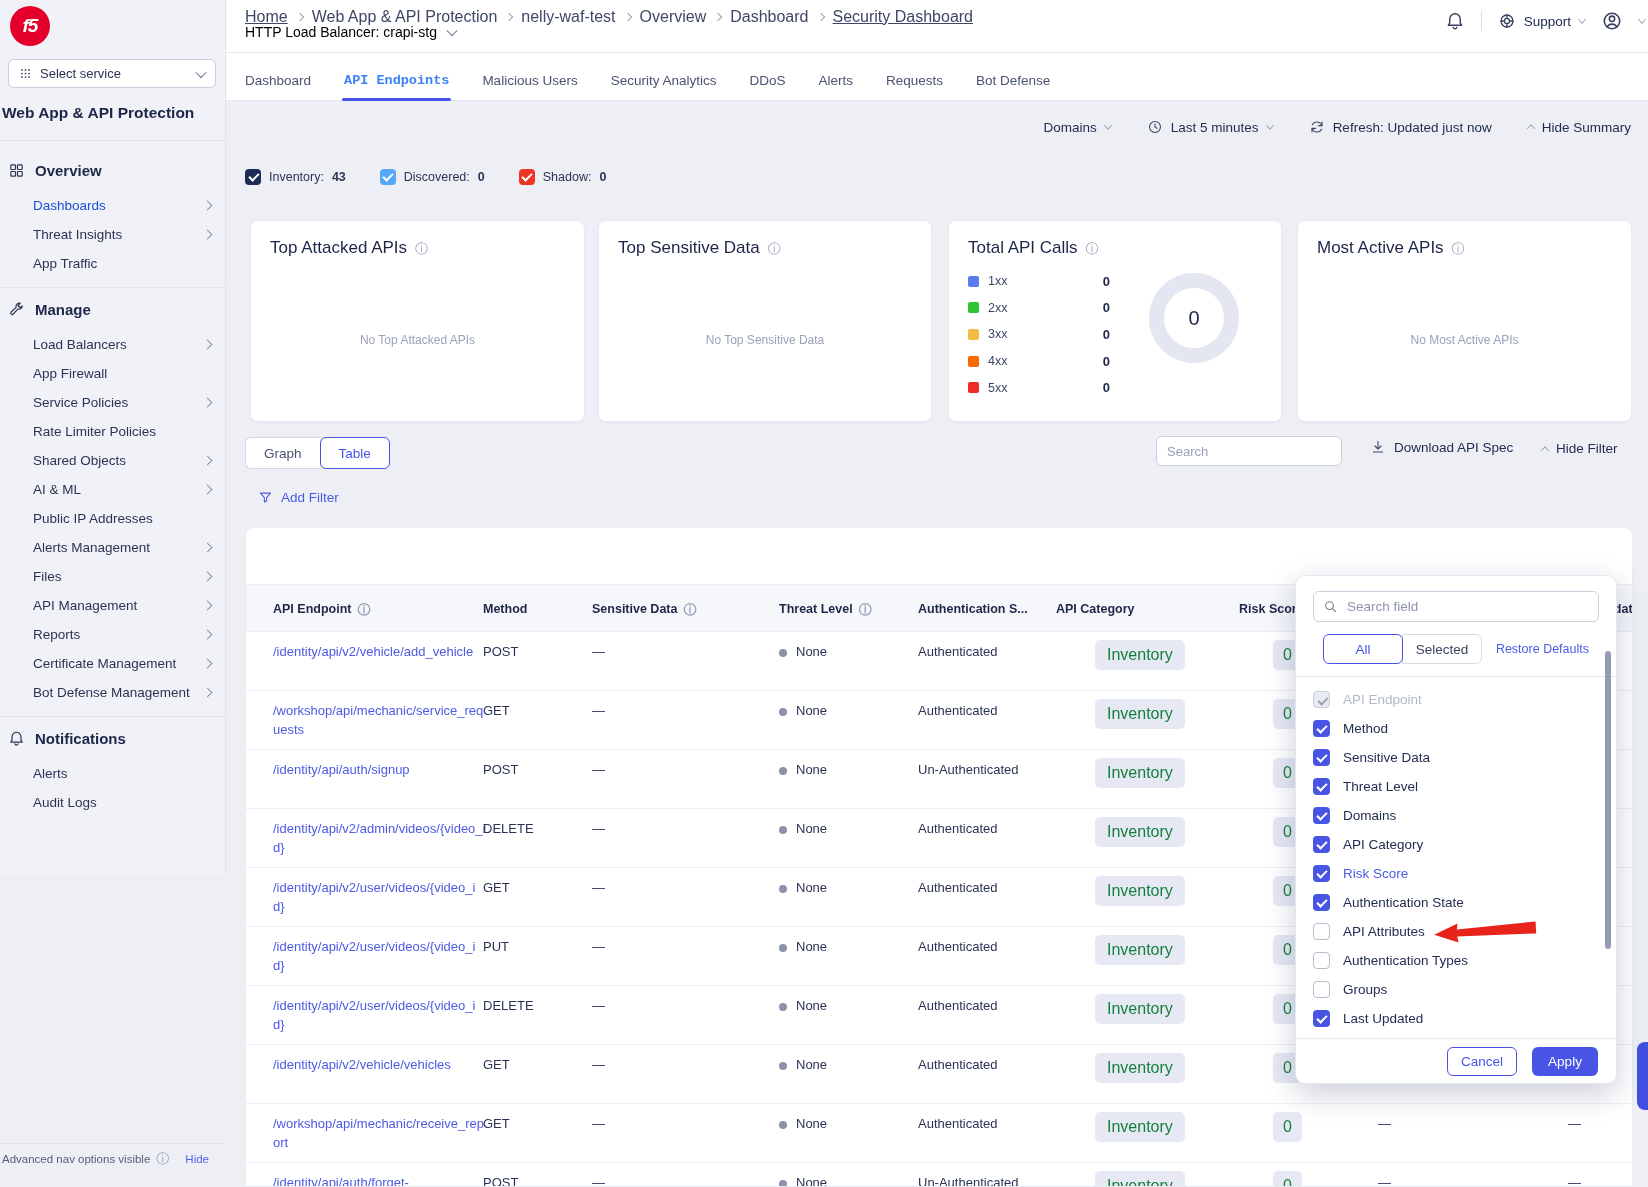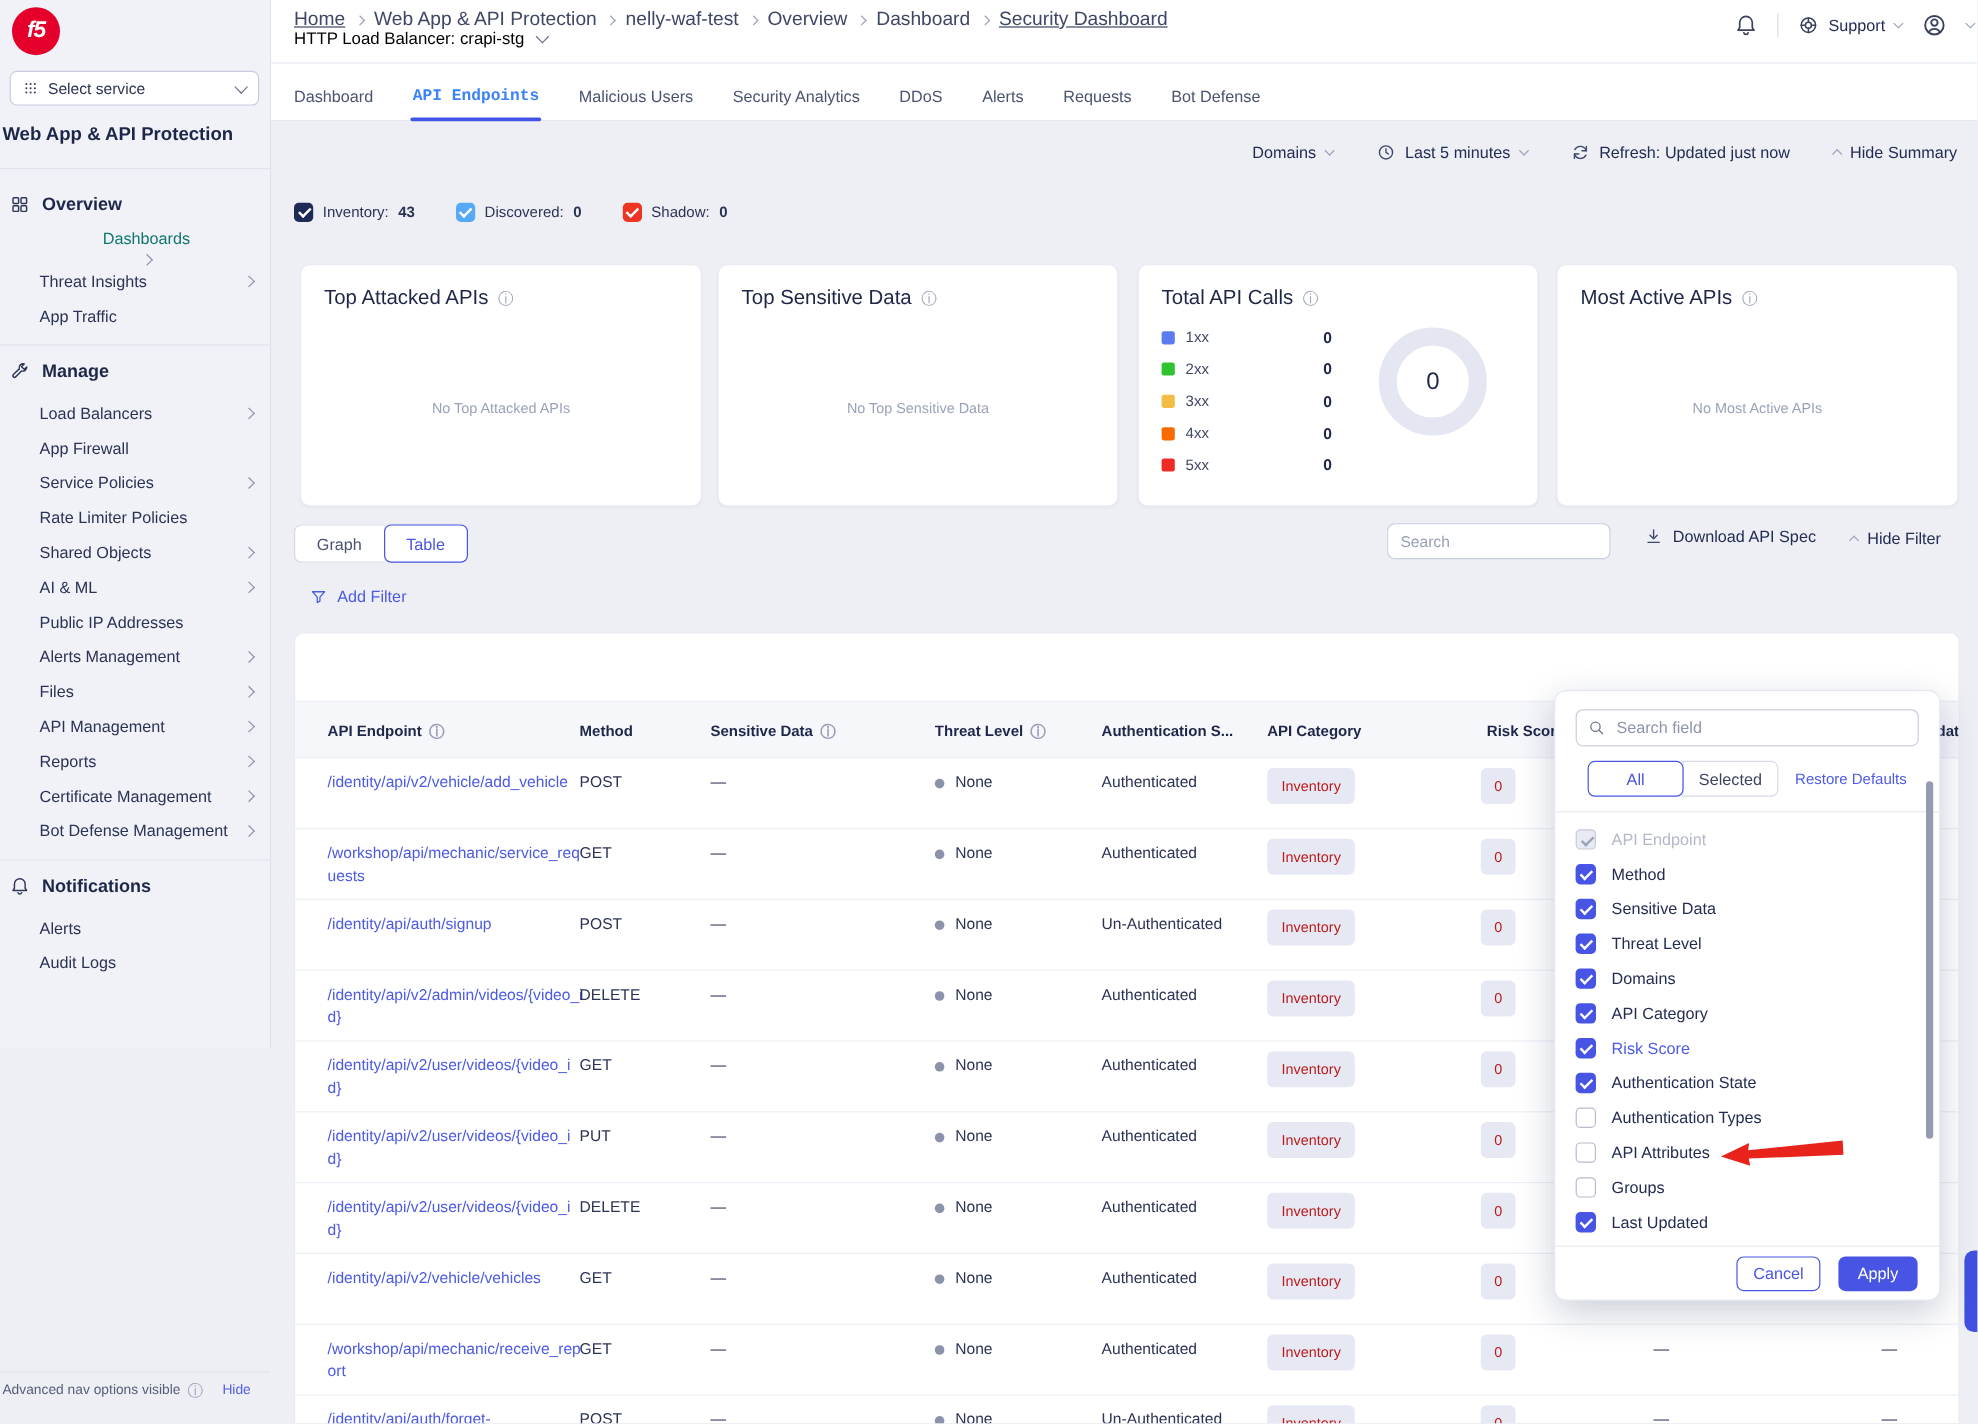--- a/index.html
+++ b/index.html
@@ -23,21 +23,21 @@
   .select-service .icn{width:13px;height:13px;color:#39415f;}
   .select-service .chev{margin-left:auto;}
   .product-title{position:absolute;left:2px;top:104px;font-size:15.5px;font-weight:700;color:#1c2648;}
   .sb-divider{position:absolute;left:0;top:140px;width:100%;height:1px;background:#e0e3ee;}
   .sb-body{position:absolute;left:0;top:150px;width:100%;}
   .sb-section{margin-top:0;}
   .sb-section + .sb-section{border-top:1px solid #e0e3ee;margin-top:9px;padding-top:1px;}
   .sb-head{display:flex;align-items:center;gap:10px;padding:12px 8px;font-size:15px;font-weight:700;color:#1d2748;}
   .sb-head .icn{width:17px;height:17px;color:#2d3655;}
   .sb-item{height:29px;display:flex;align-items:center;justify-content:space-between;padding:0 14px 0 33px;font-size:13.5px;color:#2b3354;cursor:pointer;}
-  .sb-item.active{color:#0f766e;flex-direction:column;}
+  .sb-item.active{color:#1d4ed8;}
   .sb-item .chev{width:6px;height:6px;border-color:#8a92ac;}
   .sb-footer-divider{position:absolute;left:0;top:1143px;width:100%;height:1px;background:#e0e3ee;}
   .sb-footer{position:absolute;left:2px;top:1152px;display:flex;align-items:center;gap:6px;font-size:11.5px;color:#555e78;}
   .sb-footer .hide-link{color:#5560ea;margin-left:10px;}
 
   
   .topbar{position:absolute;left:226px;top:0;width:1422px;height:101px;background:#fff;border-bottom:1px solid #e4e7f0;box-sizing:border-box;}
   .title-divider{position:absolute;left:0;top:52px;width:100%;height:1px;background:#e8eaf2;}
   .breadcrumb{position:absolute;left:19px;top:8px;display:flex;gap:9px;align-items:center;font-size:16px;color:#3e4765;}
   .bc-item{cursor:pointer;}
@@ -94,21 +94,21 @@
   .items-bar{position:relative;height:56px;}
   .items-count{position:absolute;left:17px;top:20px;font-size:13px;color:#7b83a0;}
   .gear-btn{position:absolute;right:20px;top:13px;width:29px;height:29px;background:#e9ecf9;border-radius:6px;color:#4754e4;
             display:flex;align-items:center;justify-content:center;font-size:17px;cursor:pointer;font-family:"DejaVu Sans",sans-serif;}
   .thead{position:absolute;left:0;top:56px;width:100%;height:48px;background:#f6f7fb;border-top:1px solid #eceef5;border-bottom:1px solid #eceef5;box-sizing:border-box;}
   .th{position:absolute;top:0;height:48px;display:flex;align-items:center;gap:6px;font-size:12.5px;font-weight:700;color:#1e2749;white-space:nowrap;}
   .trow{position:absolute;left:0;width:100%;height:59px;border-bottom:1px solid #eceff5;box-sizing:border-box;}
   .cell{position:absolute;top:12px;font-size:13px;color:#2b3354;white-space:nowrap;}
   .c-endpoint{left:27px;top:10px;width:213px;font-size:13px;line-height:19px;color:#4c5ae4;word-break:break-all;white-space:normal;cursor:pointer;}
   .dot{display:inline-block;width:8px;height:8px;border-radius:50%;background:#8b92aa;margin-right:9px;vertical-align:-1px;}
-  .badge{position:absolute;top:8px;height:30px;background:#e6e9f4;border-radius:5px;display:flex;align-items:center;justify-content:center;font-size:12px;color:#b91c1c;}
+  .badge{position:absolute;top:8px;height:30px;background:#e6e9f4;border-radius:5px;display:flex;align-items:center;justify-content:center;font-size:16px;color:#15803d;margin-left:39px;}
   .badge.cat{padding:0 12px;min-width:48px;box-sizing:border-box;}
   .badge.risk{width:29px;}
 
   
   .popover{position:absolute;left:1295px;top:575px;width:322px;height:509px;background:#fff;border:1px solid #e4e7f0;border-radius:10px;
            box-shadow:0 10px 30px rgba(25,35,80,.22);z-index:40;box-sizing:border-box;}
   .pop-search{margin:15px 17px 0;height:31px;border:1px solid #c9cfdf;border-radius:6px;display:flex;align-items:center;padding:0 9px;gap:7px;box-sizing:border-box;}
   .pop-search .icn{width:15px;height:15px;color:#707891;}
   .pop-search input{border:none;outline:none;flex:1;font-size:13.5px;font-family:inherit;color:#2b3354;min-width:0;}
   .pop-search input::placeholder{color:#8d94ad;}
@@ -663,28 +663,28 @@
       <div class="pop-item">
         <span class="cb on"></span>
         <span class="lbl hl">Risk Score</span>
       </div>
       <div class="pop-item">
         <span class="cb on"></span>
         <span class="lbl">Authentication State</span>
       </div>
       <div class="pop-item">
         <span class="cb off"></span>
-        <span class="lbl">Authentication Types</span>
-      </div>
-      <div class="pop-item">
-        <span class="cb off"></span>
         <span class="lbl">API Attributes</span>
         <span class="red-arrow"><svg viewBox="0 0 104 22" width="104" height="22">
             <polygon points="0,12 24,2 23,8 102,4 102,16 23,15 24,21" fill="#e8231c"></polygon>
           </svg></span>
+      </div>
+      <div class="pop-item">
+        <span class="cb off"></span>
+        <span class="lbl">Authentication Types</span>
       </div>
       <div class="pop-item">
         <span class="cb off"></span>
         <span class="lbl">Groups</span>
       </div>
       <div class="pop-item">
         <span class="cb on"></span>
         <span class="lbl">Last Updated</span>
       </div>
     </div>

